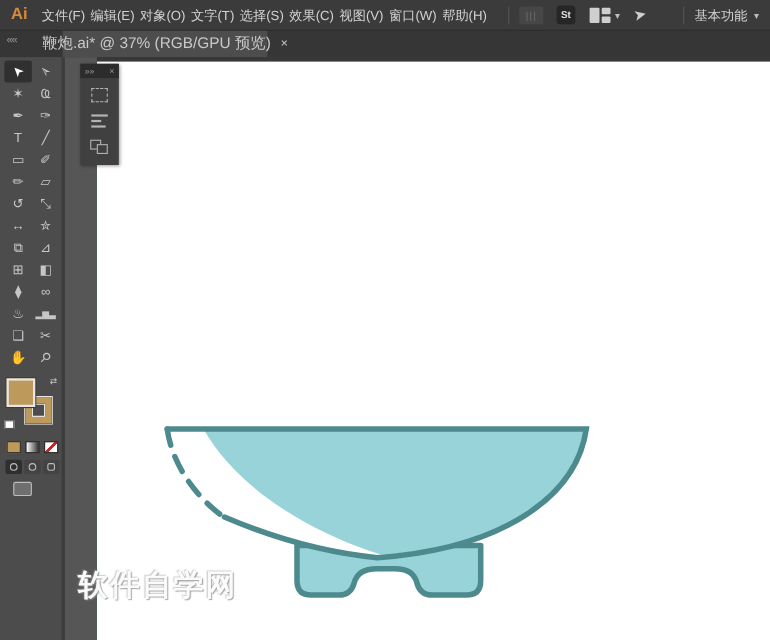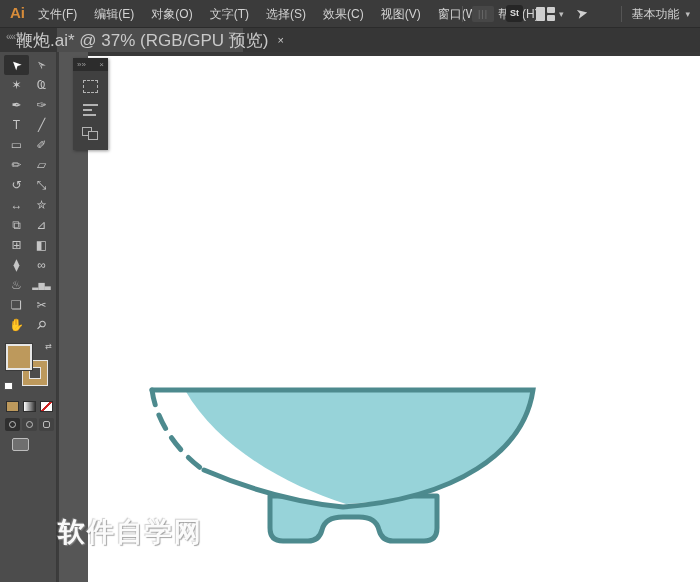--- a/index.html
+++ b/index.html
@@ -2,40 +2,40 @@
 <html><head>
 <meta charset="utf-8">
 <style>
   html,body{margin:0;padding:0;background:#222;}
   *{box-sizing:border-box;font-family:"Liberation Sans","DejaVu Sans",sans-serif;}
   .screen{position:relative;width:700px;height:582px;background:#14532d;overflow:hidden;}
 
   
   .menubar{position:absolute;left:0;top:0;width:700px;height:28px;background:#3b3b3b;border-bottom:1px solid #2b2b2b;}
   .ai-logo{position:absolute;left:10px;top:4px;font-weight:bold;font-size:15px;color:#d78c3a;letter-spacing:0px;}
-  .menus{position:absolute;left:38px;top:0;height:28px;display:flex;align-items:center;gap:17px;}
+  .menus{position:absolute;left:38px;top:0;height:28px;display:flex;align-items:center;gap:5px;}
   .menu-item{font-size:12px;color:#d2d2d2;white-space:nowrap;cursor:default;}
   .mb-sep{position:absolute;top:6px;width:1px;height:16px;background:#555;}
   .launcher-icon{position:absolute;left:472px;top:6px;width:22px;height:16px;border-radius:2px;background:#474747;color:#6f6f6f;font-size:9px;line-height:16px;text-align:center;letter-spacing:1px;}
   .stock-icon{position:absolute;left:506px;top:5px;width:17px;height:17px;border-radius:3px;background:#262626;color:#e0e0e0;font-size:9px;font-weight:bold;line-height:17px;text-align:center;}
   .layout-icon{position:absolute;left:536px;top:7px;width:19px;height:14px;}
   .layout-icon .a{position:absolute;left:0;top:0;width:9px;height:14px;background:#cfcfcf;border-radius:1px;}
   .layout-icon .b{position:absolute;left:11px;top:0;width:8px;height:6px;background:#cfcfcf;border-radius:1px;}
   .layout-icon .c{position:absolute;left:11px;top:8px;width:8px;height:6px;background:#cfcfcf;border-radius:1px;}
   .chev{color:#bdbdbd;font-size:9px;}
   .layout-chev{position:absolute;left:559px;top:9px;}
   .send-icon{position:absolute;left:576px;top:5px;color:#cfcfcf;font-size:14px;transform:rotate(-12deg);}
   .workspace{position:absolute;right:10px;top:0;height:28px;display:flex;align-items:center;gap:6px;}
   .workspace .label{font-size:12px;color:#d2d2d2;}
 
   
   .tabrow{position:absolute;left:0;top:28px;width:700px;height:24px;background:#363636;}
   .tools-collapse{position:absolute;left:6px;top:3px;color:#9a9a9a;font-size:10px;letter-spacing:-1px;}
   .doc-tab{position:absolute;left:57px;top:0;width:186px;height:24px;background:#4d4d4d;display:flex;align-items:center;justify-content:center;gap:9px;}
-  .doc-tab .title{font-size:17px;color:#c9c9c9;white-space:nowrap;}
+  .doc-tab .title{font-size:14px;color:#c9c9c9;white-space:nowrap;}
   .doc-tab .close{font-size:11px;color:#c9c9c9;cursor:default;}
 
   
   .toolpanel{position:absolute;left:0;top:52px;width:57px;height:530px;background:#4c4c4c;border-right:1px solid #3a3a3a;}
   .tools{position:absolute;left:4px;top:3px;width:50px;display:grid;grid-template-columns:25px 25px;}
   .tool{height:20px;display:flex;align-items:center;justify-content:center;color:#c6c6c6;font-size:12px;cursor:default;border-radius:2px;}
   .tool.sel{background:#303030;color:#fff;}
   .g-rotnw{display:inline-block;transform:rotate(-135deg);}
   .g-rot45{display:inline-block;transform:rotate(45deg);}
   .g-small{font-size:8px;letter-spacing:0;}
@@ -71,21 +71,21 @@
   .fp-transform{width:15px;height:13px;border:1px dashed #b3b3b3;}
   .fp-align{width:15px;height:12px;display:flex;flex-direction:column;justify-content:space-between;}
   .fp-align i{display:block;height:2px;background:#b3b3b3;}
   .fp-align i.w1{width:15px;} .fp-align i.w2{width:9px;} .fp-align i.w3{width:13px;}
   .fp-path{position:relative;width:17px;height:14px;}
   .fp-path i{position:absolute;display:block;width:10px;height:9px;border:1px solid #b3b3b3;background:#404040;}
   .fp-path i.p1{left:0;top:0;} .fp-path i.p2{left:6px;top:4px;}
 
   
   .watermark{position:absolute;left:58px;top:514px;pointer-events:none;}
-  .wm-title{font-size:27px;font-weight:bold;color:rgba(255,255,255,0.95);letter-spacing:2px;text-shadow:1px 1px 1px rgba(140,140,140,.8),-1px -1px 1px rgba(160,160,160,.5);}
+  .wm-title{font-size:27px;font-weight:bold;color:rgba(255,255,255,0.95);letter-spacing:2px;text-shadow:1px 1px 1px rgba(140,140,140,.8),-1px -1px 1px rgba(160,160,160,.5);margin-left:13px;}
   .wm-url{font-size:11px;font-weight:bold;color:rgba(255,255,255,0.95);letter-spacing:3px;text-shadow:1px 1px 1px rgba(150,150,150,.8);margin-top:0px;}
 </style>
 </head>
 <body>
 
 <div class="screen">
 
   <div class="menubar">
     <span class="ai-logo">Ai</span>
     <div class="menus">

